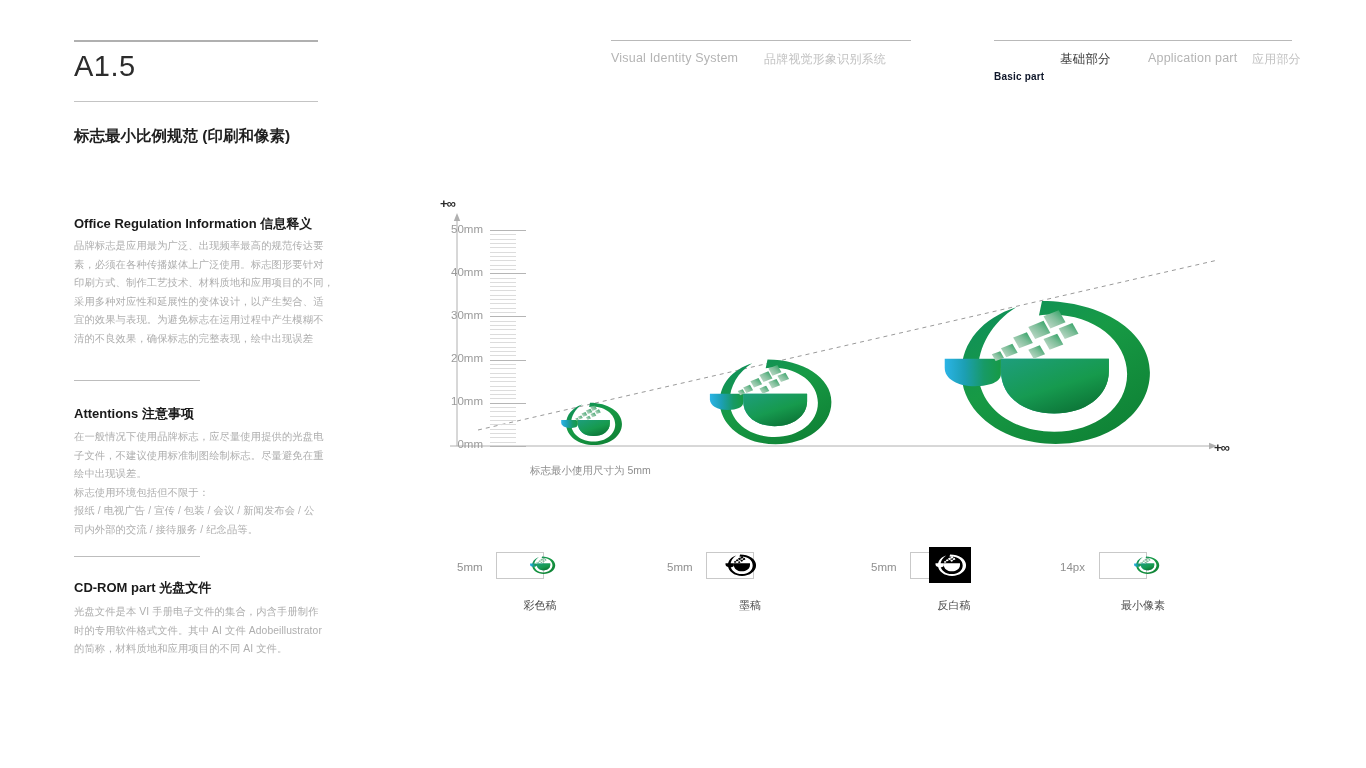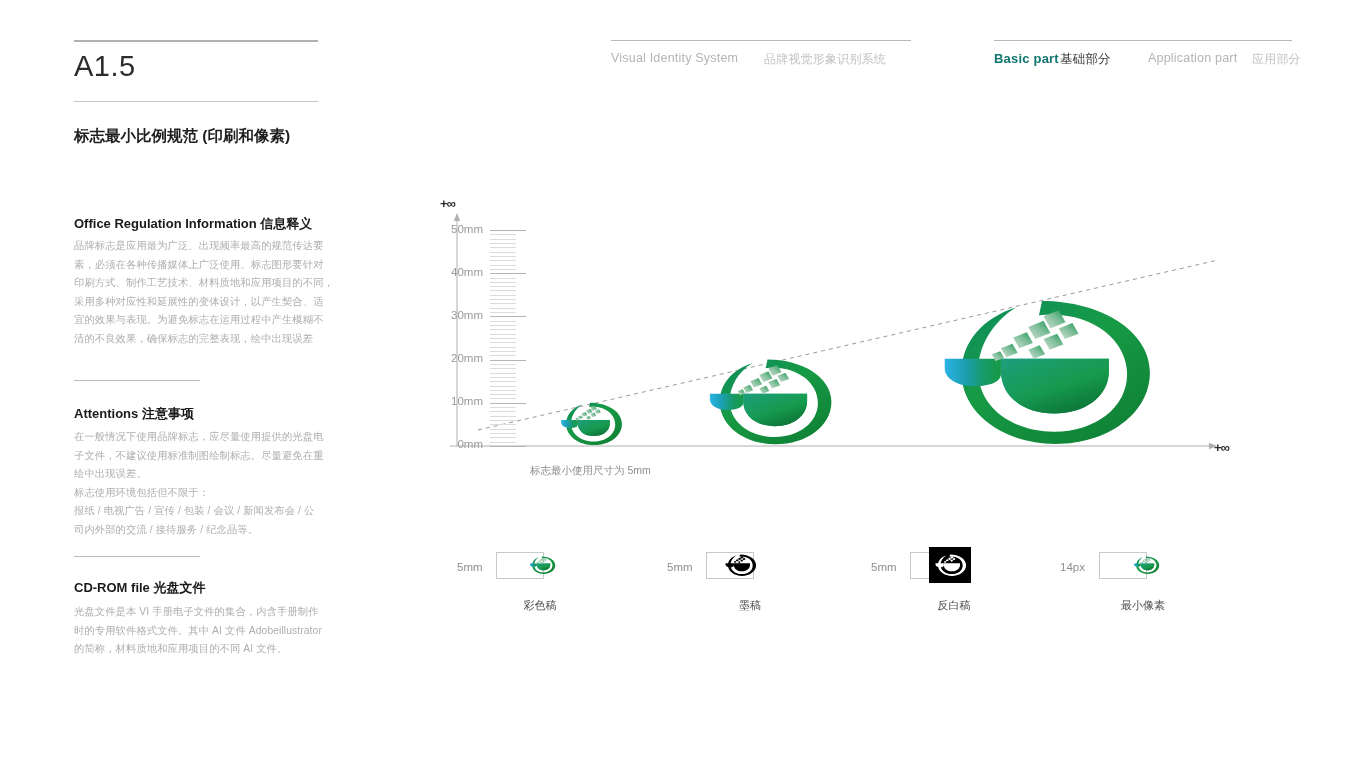--- a/index.html
+++ b/index.html
@@ -9,21 +9,21 @@
     font-family: "Liberation Sans", "DejaVu Sans", sans-serif;
     overflow: hidden;
   }
   #page { position: relative; width: 1366px; height: 768px; background:#fff; }
 
   
   .hdr-rule { position:absolute; height:1px; background:#b9b9b9; }
   .hdr-txt { position:absolute; font-size:12.5px; letter-spacing:.2px; white-space:nowrap; }
   .hdr-en-grey { color:#b4b4b4; }
   .hdr-cn-grey { color:#c2c2c2; font-size:12px; }
-  .hdr-en-dark { color:#0f766e; font-weight:bold; font-size:13px; }
+  .hdr-en-dark { color:#0f172a; font-weight:bold; font-size:10px;margin-top:20px; }
   .hdr-cn-dark { color:#3a3a3a; font-weight:normal; font-size:12.5px;text-align:center; }
 
   
   .lc-rule { position:absolute; left:74px; width:244px; height:2px; background:#b0b0b0; }
   .lc-rule.thin { height:1px; background:#c4c4c4; }
   #a15 {
     position:absolute; left:74px; top:50px;
     font-size:29px; color:#2c2c2c; letter-spacing:.5px;
   }
   #subtitle {
@@ -138,21 +138,21 @@
     <span class="ln">子文件，不建议使用标准制图绘制标志。尽量避免在重</span>
     <span class="ln">绘中出现误差。</span>
     <span class="ln">标志使用环境包括但不限于：</span>
     <span class="ln">报纸 / 电视广告 / 宣传 / 包装 / 会议 / 新闻发布会 / 公</span>
     <span class="ln">司内外部的交流 / 接待服务 / 纪念品等。</span>
   </div>
 
   <div class="lc-rule thin" style="top:556px; width:126px; background:#bdbdbd;"></div>
 
   <div class="sec-head" style="top:579px;">
-    <span>CD-ROM file</span>
+    <span>CD-ROM part</span>
     <span class="cn">光盘文件</span>
   </div>
   <div class="sec-body" style="top:603px; width:262px;">
     <span class="ln">光盘文件是本 VI 手册电子文件的集合，内含手册制作</span>
     <span class="ln">时的专用软件格式文件。其中 AI 文件 Adobeillustrator</span>
     <span class="ln">的简称，材料质地和应用项目的不同 AI 文件。</span>
   </div>
 
   <svg id="chart" viewBox="0 0 1366 768">
     <defs>

